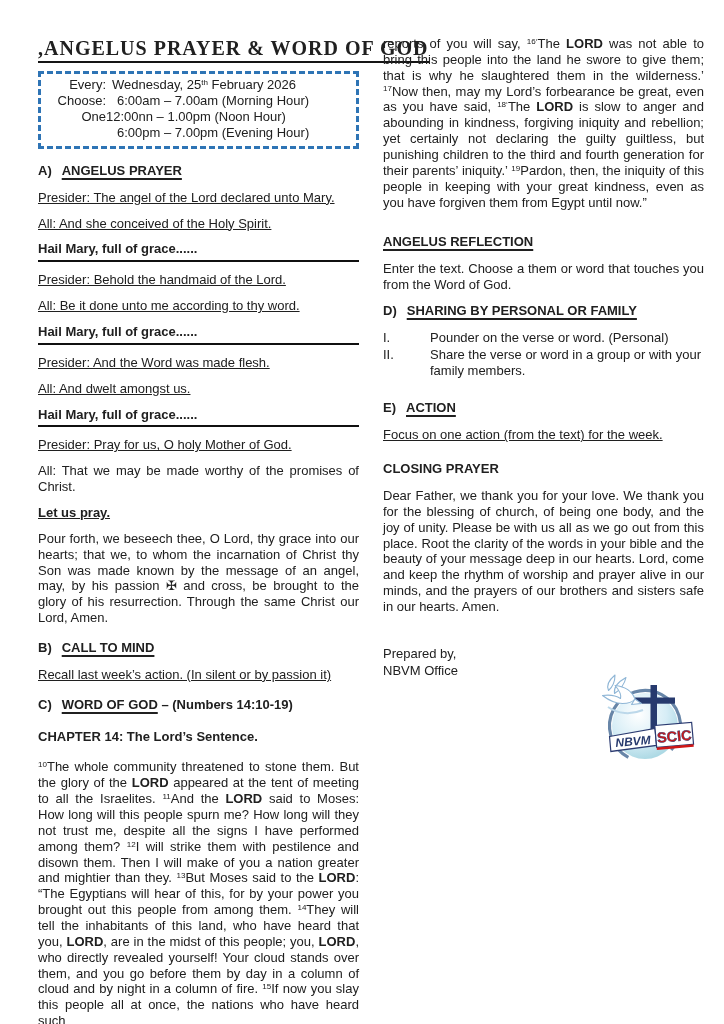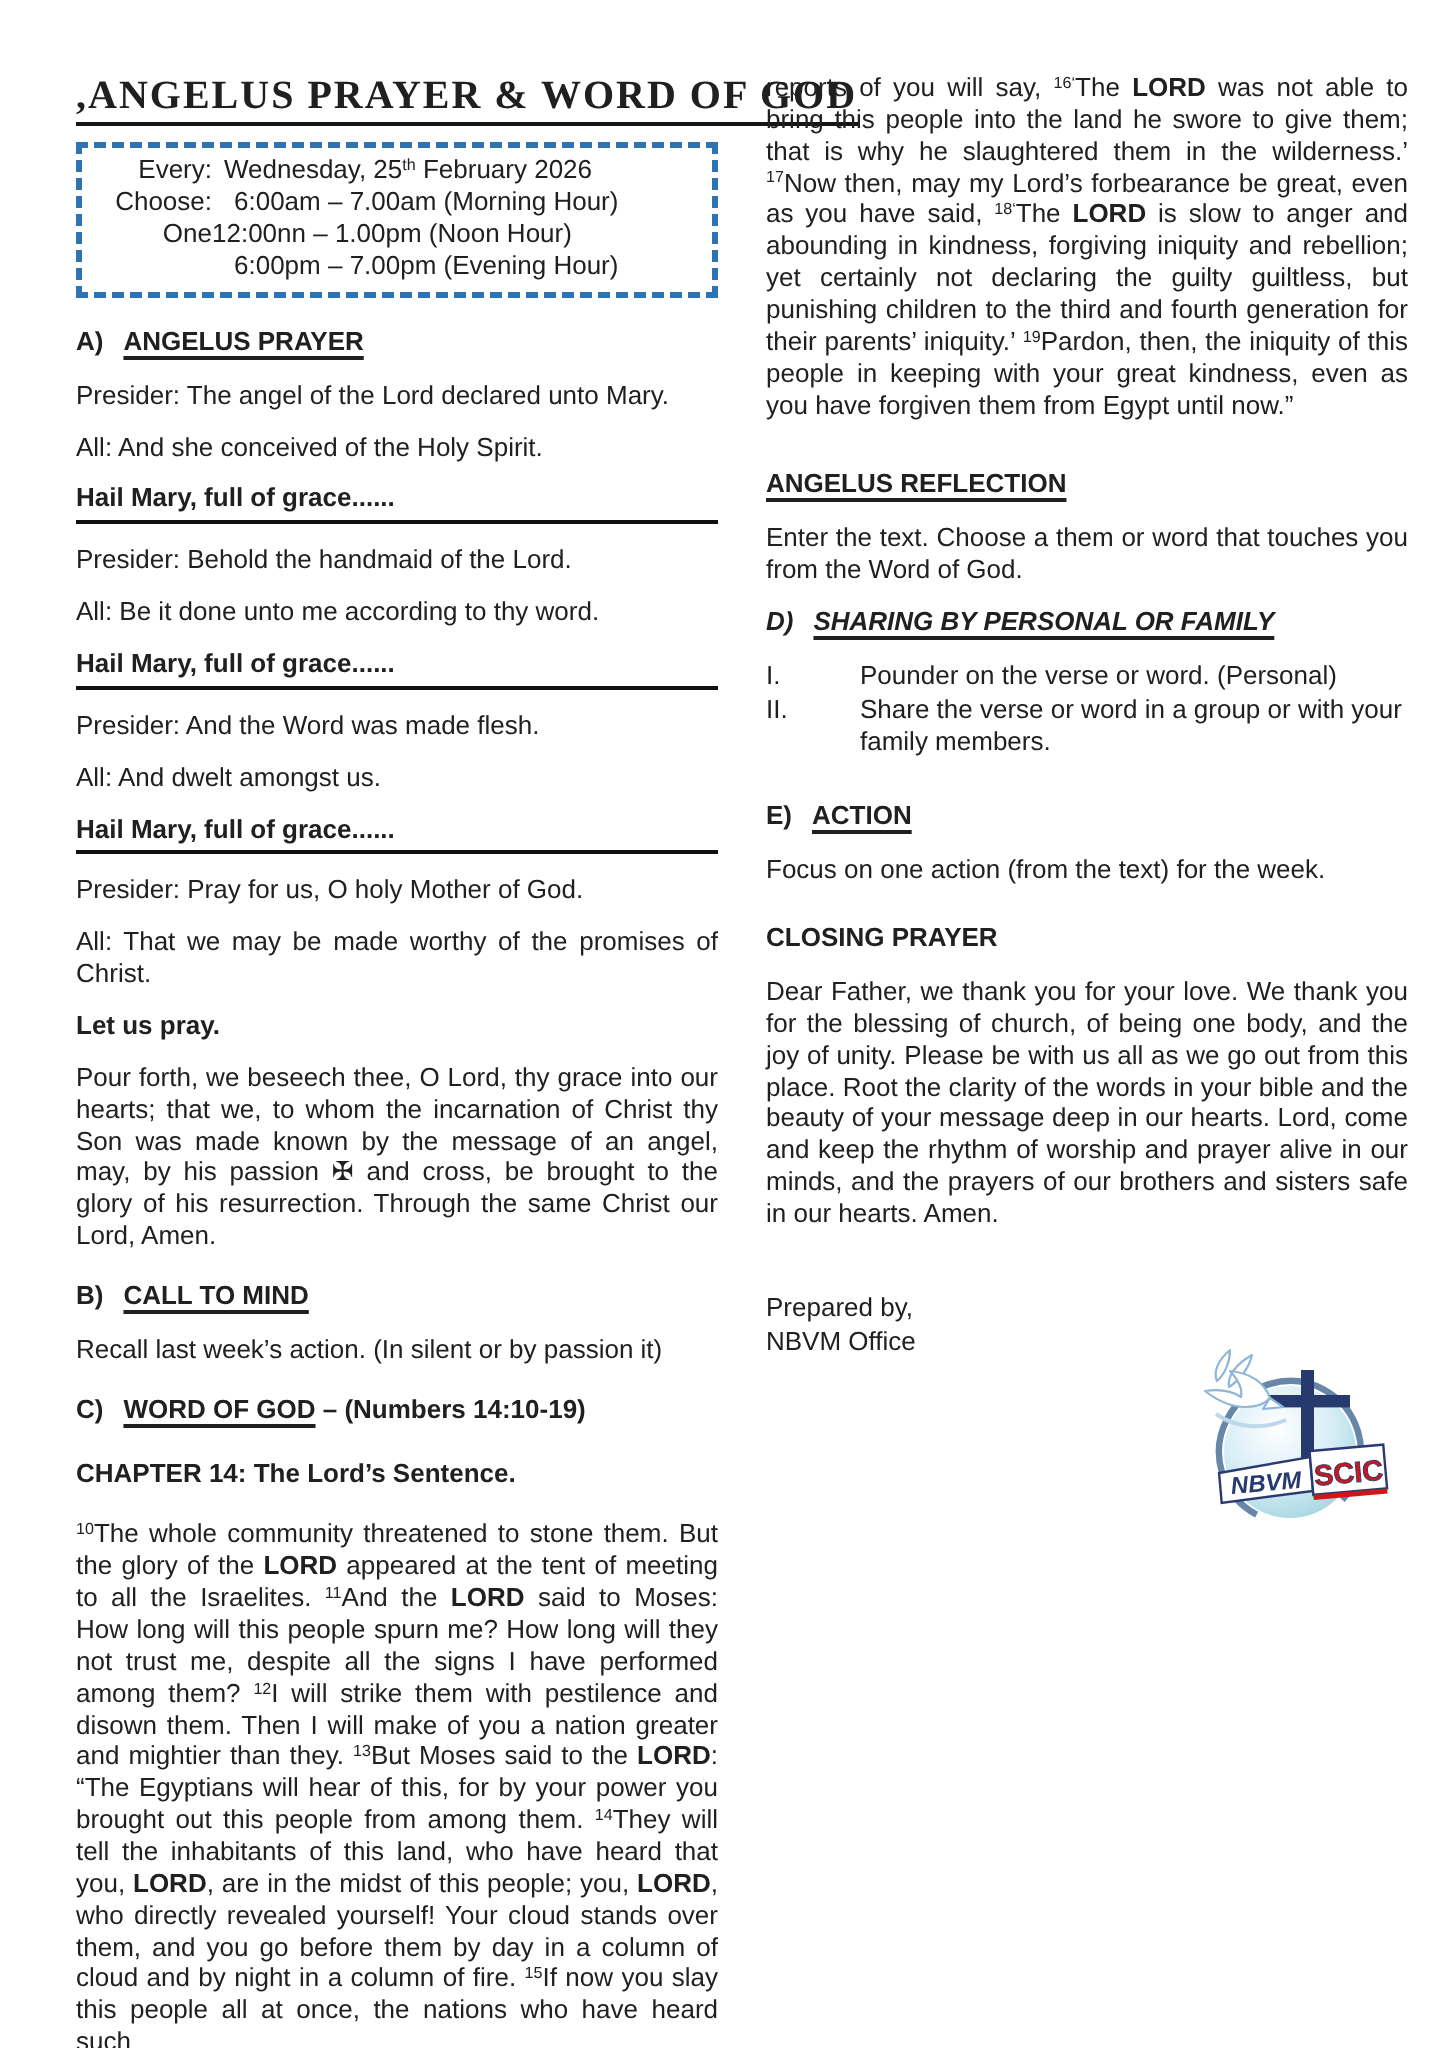--- a/index.html
+++ b/index.html
@@ -23,21 +23,21 @@
   .svalue{}
   .srow.r1 .svalue{padding-left:6px;}
   .srow.r2 .svalue{padding-left:11px;}
   .srow.r4 .svalue{padding-left:11px;}
 
   .sec-head{font-weight:bold;margin:14px 0 11px 0;}
   .sec-letter{margin-right:10px;}
   .sec-title{text-decoration:underline;text-decoration-thickness:1.6px;text-underline-offset:3px;}
   .sec-suffix{}
 
-  p.line{margin:10px 0;}
+  p.line{margin:10px 0;text-decoration:underline;}
   p.para{margin:10px 0;text-align:justify;}
   .refrain{
     font-weight:bold;margin:10px 0;padding-bottom:3px;
     border-bottom:2.5px solid #101010;
   }
   .bold{font-weight:bold;}
   .chapter{font-weight:bold;margin:16px 0 15px 0;}
 
   .b{font-weight:bold;}
   .sup{font-size:0.62em;position:relative;top:-0.52em;}
@@ -117,21 +117,21 @@
 
 <div class="col col-right">
 
   <p class="para"><span>reports of you will say, </span><span class="sup">16‘</span><span>The </span><span class="b">LORD</span><span> was not able to bring this people into the land he swore to give them; that is why he slaughtered them in the wilderness.’ </span><span class="sup">17</span><span>Now then, may my Lord’s forbearance be great, even as you have said, </span><span class="sup">18‘</span><span>The </span><span class="b">LORD</span><span> is slow to anger and abounding in kindness, forgiving iniquity and rebellion; yet certainly not declaring the guilty guiltless, but punishing children to the third and fourth generation for their parents’ iniquity.’ </span><span class="sup">19</span><span>Pardon, then, the iniquity of this people in keeping with your great kindness, even as you have forgiven them from Egypt until now.”</span></p>
 
   <div class="sec-head" style="margin-top:24px;">
     <span class="sec-title">ANGELUS REFLECTION</span>
   </div>
   <p class="para">Enter the text. Choose a them or word that touches you from the Word of God.</p>
 
-  <div class="sec-head" style="margin-top:7px;font-style:italic;">
+  <div class="sec-head" style="margin-top:7px;">
     <span class="sec-letter">D)</span><span class="sec-title">SHARING BY PERSONAL OR FAMILY</span>
   </div>
   <div class="list">
     <div class="litem">
       <span class="lnum">I.</span>
       <span class="ltext">Pounder on the verse or word. (Personal)</span>
     </div>
     <div class="litem">
       <span class="lnum">II.</span>
       <span class="ltext">Share the verse or word in a group or with your family members.</span>

